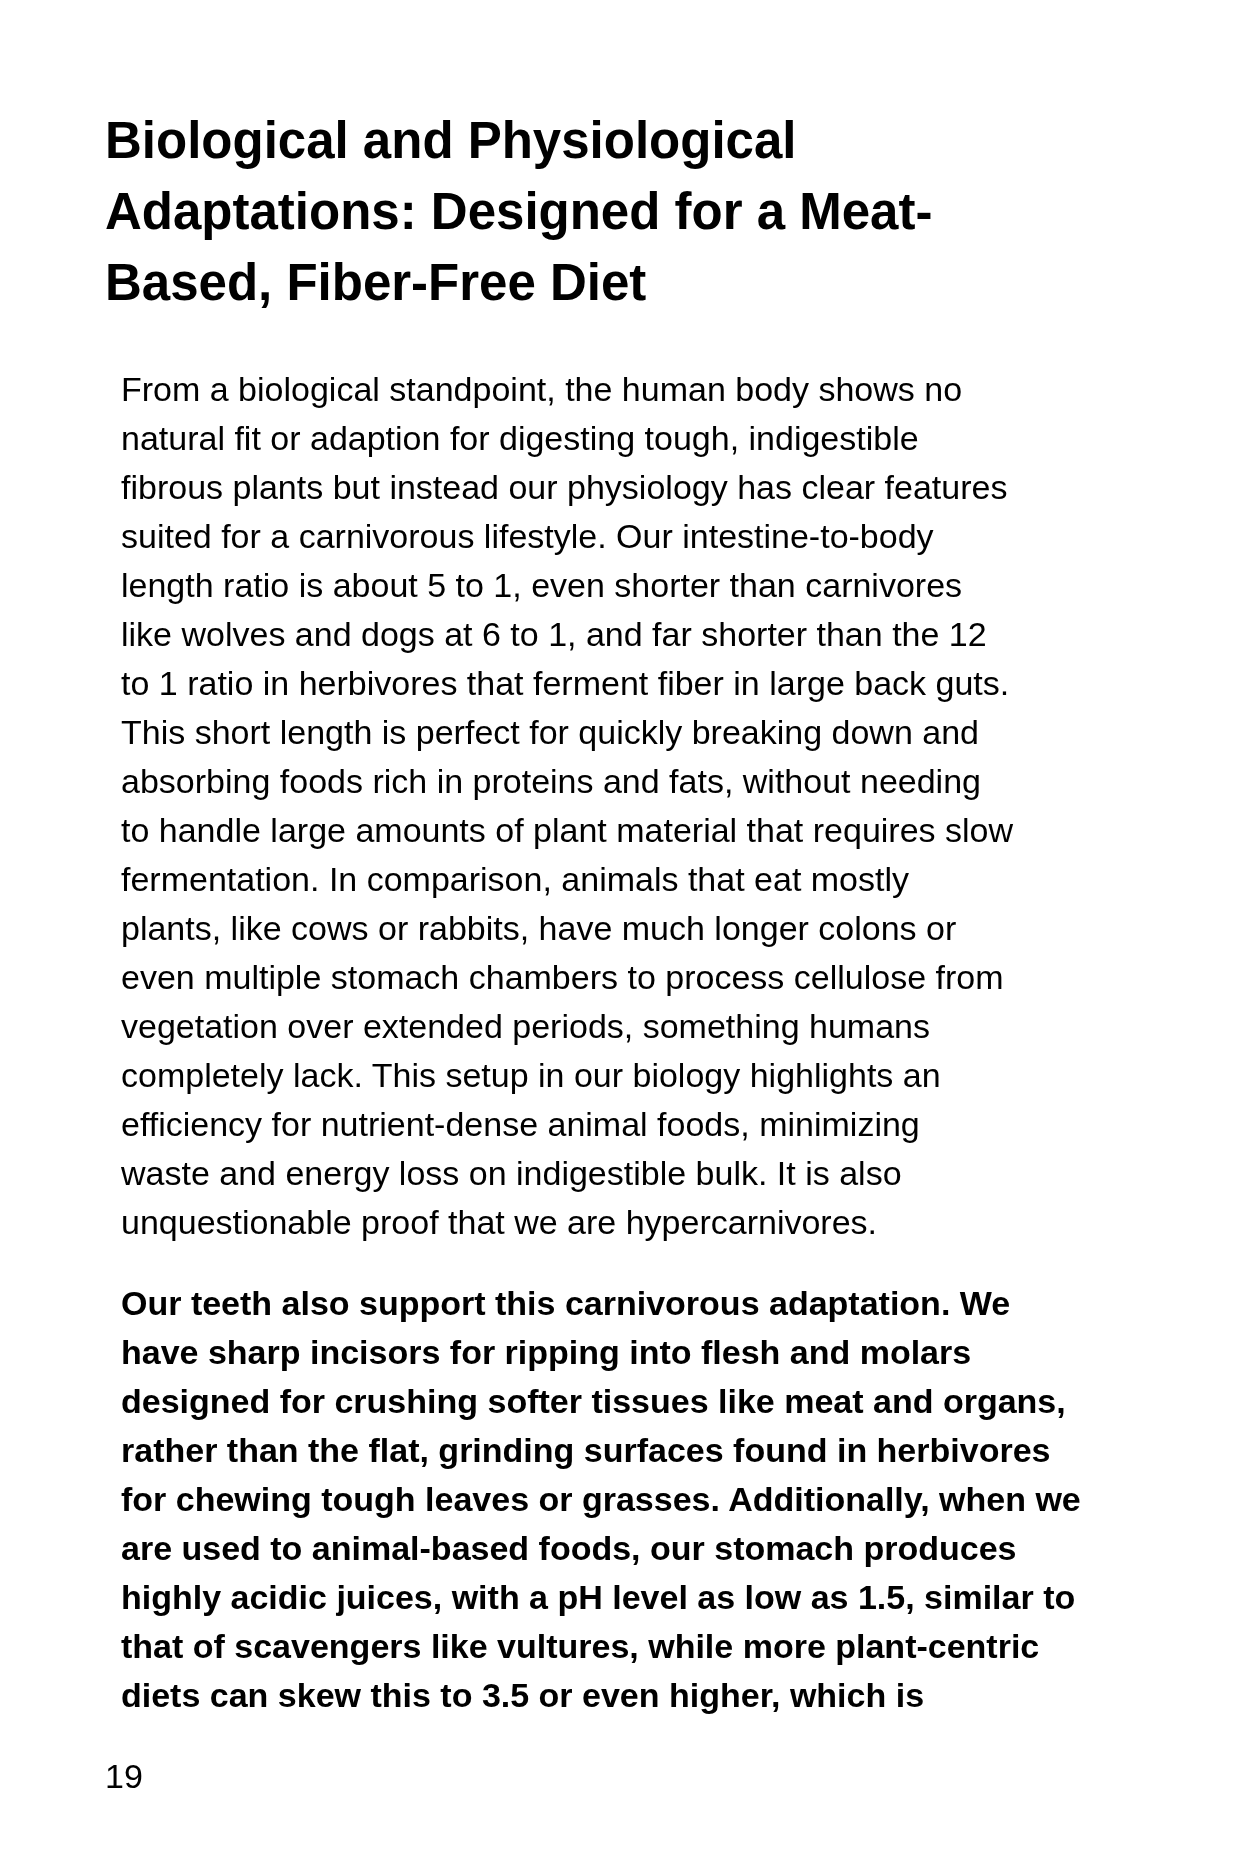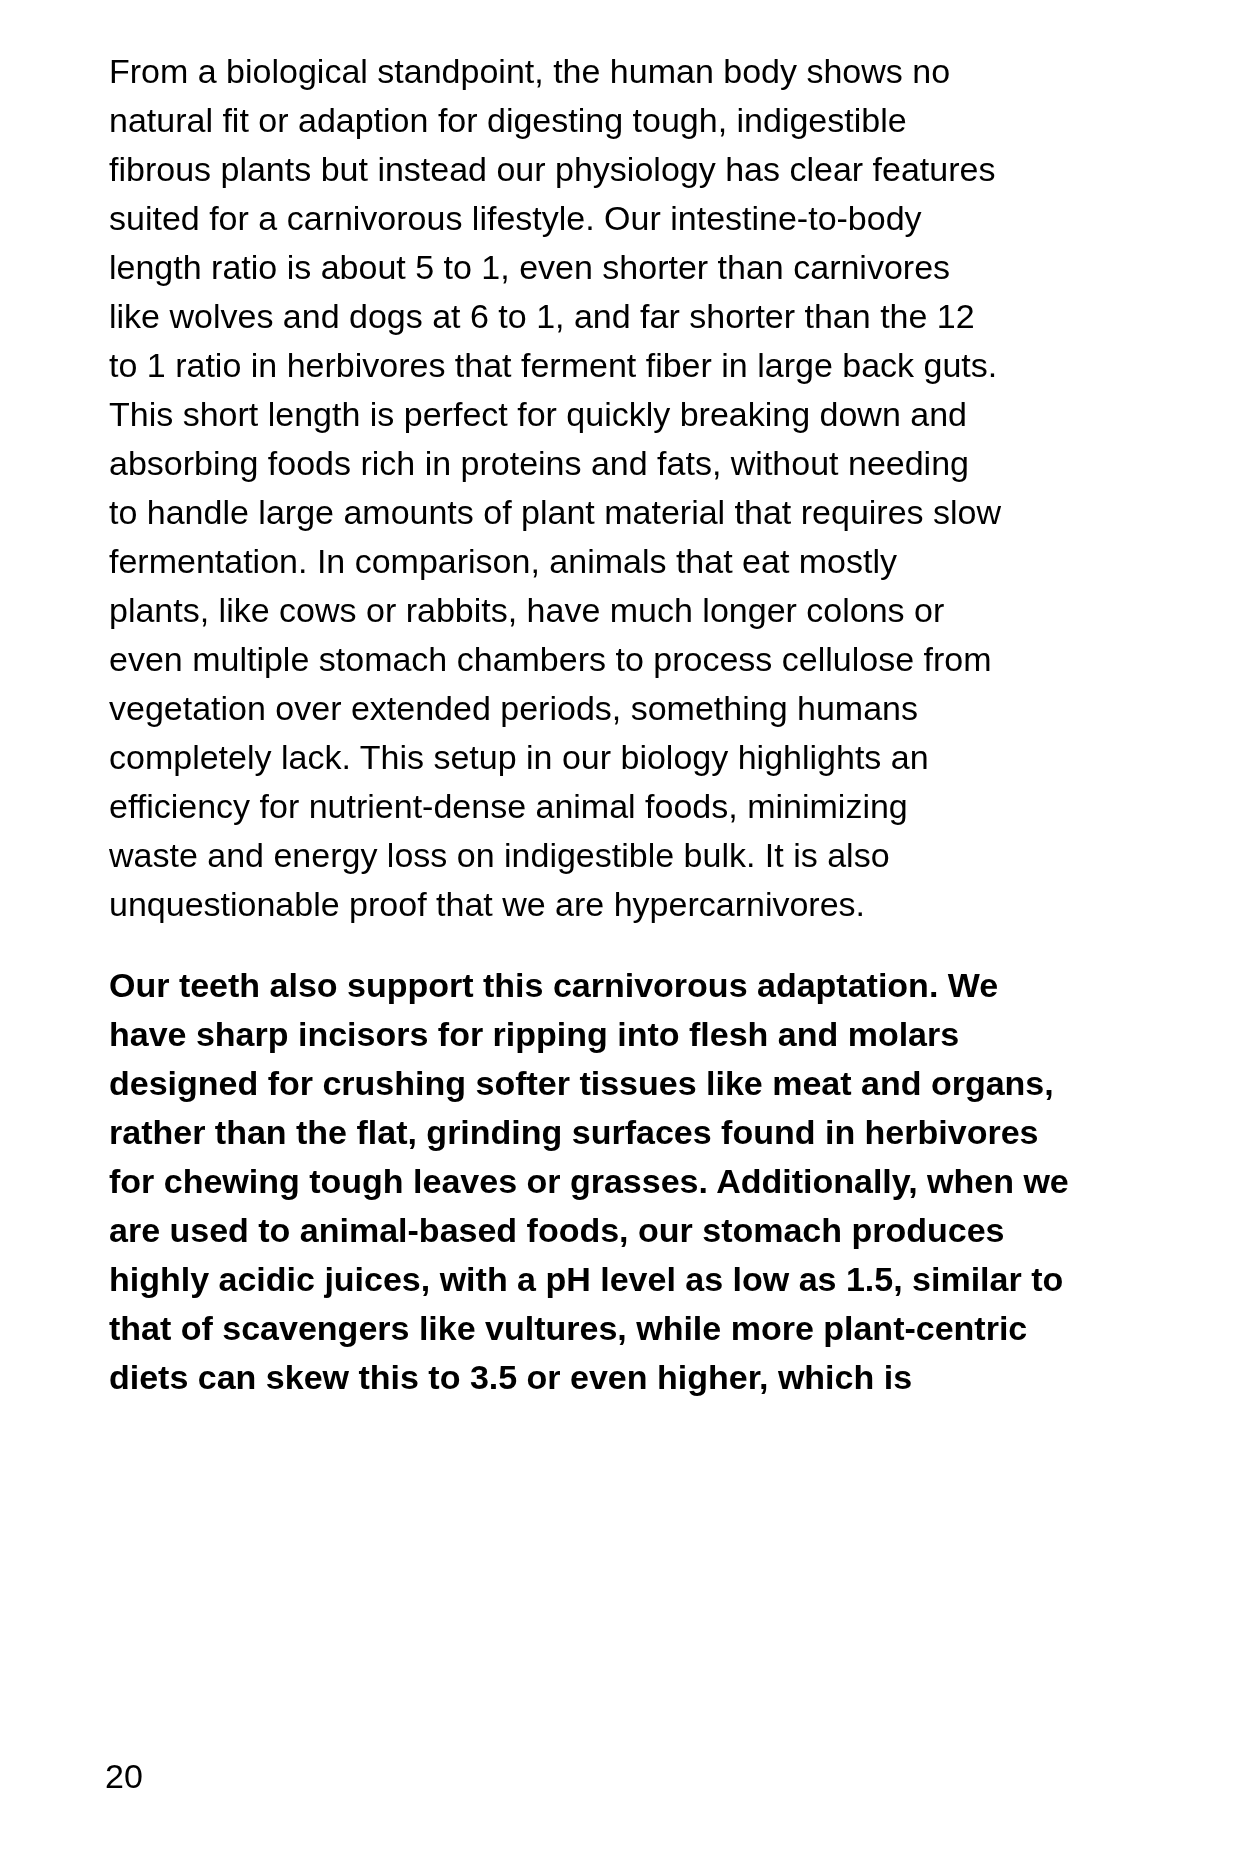--- a/index.html
+++ b/index.html
@@ -22,21 +22,21 @@
     width: 1075px;
   }
   .chapter-title {
     margin: 105px 0 0 0;
     font-size: 51px;
     line-height: 71px;
     font-weight: bold;
     white-space: pre-line;
   }
   .body-paragraph {
-    margin: 4px;
+    margin: 16px;
     font-size: 34px;
     line-height: 49px;
     white-space: pre-line;
   }
   .body-paragraph.first {
     margin-top: 47px;
   }
   .body-paragraph.second {
     margin-top: 32px;
     font-weight: bold;
@@ -46,20 +46,23 @@
     left: 105px;
     top: 1752px;
     font-size: 34px;
     line-height: 49px;
   }
 </style>
 </head>
 <body>
 
 <div class="content-area">
+  <h1 class="chapter-title">Biological and Physiological
+Adaptations: Designed for a Meat-
+Based, Fiber-Free Diet</h1>
 
   <p class="body-paragraph first">From a biological standpoint, the human body shows no
 natural fit or adaption for digesting tough, indigestible
 fibrous plants but instead our physiology has clear features
 suited for a carnivorous lifestyle. Our intestine-to-body
 length ratio is about 5 to 1, even shorter than carnivores
 like wolves and dogs at 6 to 1, and far shorter than the 12
 to 1 ratio in herbivores that ferment fiber in large back guts.
 This short length is perfect for quickly breaking down and
 absorbing foods rich in proteins and fats, without needing
@@ -77,13 +80,13 @@
 have sharp incisors for ripping into flesh and molars
 designed for crushing softer tissues like meat and organs,
 rather than the flat, grinding surfaces found in herbivores
 for chewing tough leaves or grasses. Additionally, when we
 are used to animal-based foods, our stomach produces
 highly acidic juices, with a pH level as low as 1.5, similar to
 that of scavengers like vultures, while more plant-centric
 diets can skew this to 3.5 or even higher, which is</p>
 </div>
 
-<div class="page-number">20</div>
+<div class="page-number">19</div>
 
 </body></html>

